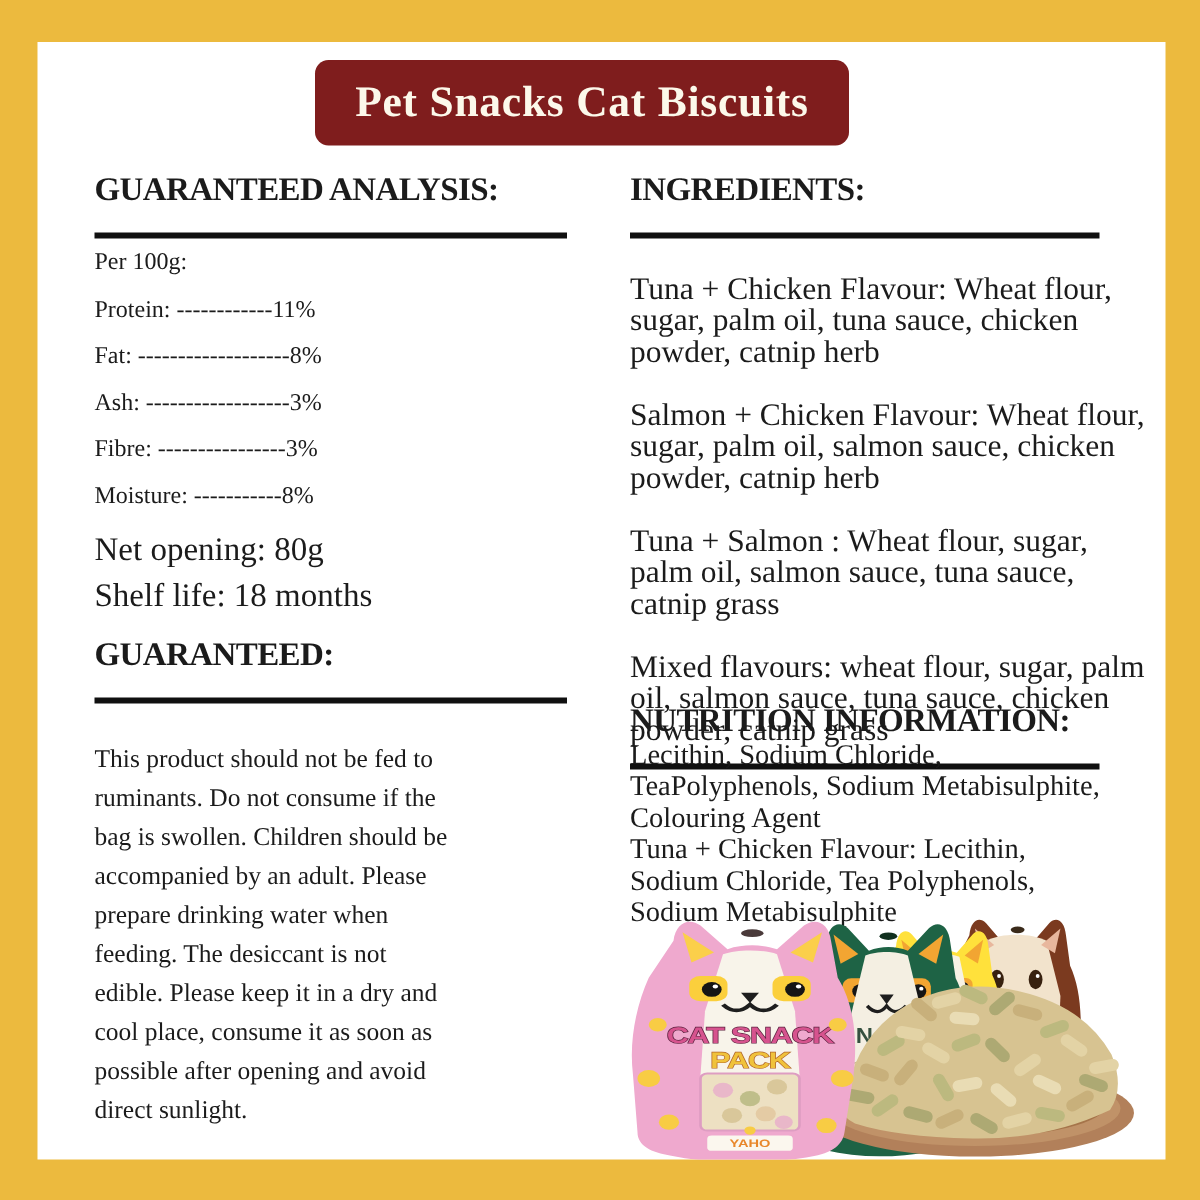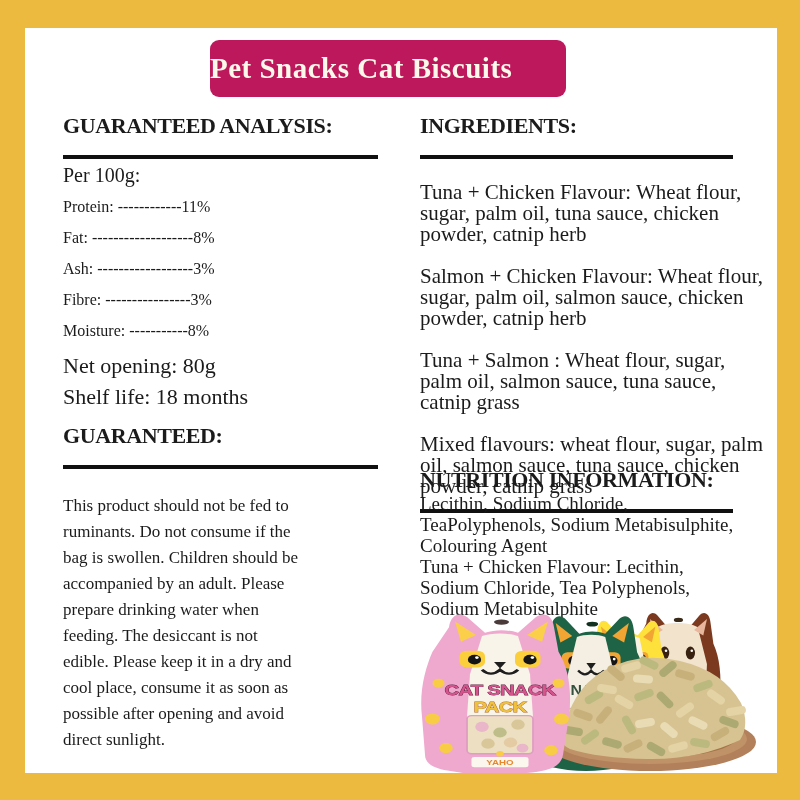--- a/index.html
+++ b/index.html
@@ -9,36 +9,36 @@
     font-family:"Liberation Serif", serif;
     color:#1B1B1B;
     overflow:hidden;
   }
   .page{
     position:absolute;left:25px;top:28px;width:752px;height:745px;
     background:#FFFFFF;
   }
   .banner{
     position:absolute;left:185px;top:12px;width:356px;height:57px;
-    background:#be185d;border-radius:9px;
-    display:flex;align-items:center;
+    background:#7f1d1d;border-radius:9px;
+    display:flex;align-items:center;justify-content:center;
   }
   .banner-title{
     font-size:29px;font-weight:bold;color:#FCF8EA;letter-spacing:0.5px;
   }
   .heading{
     position:absolute;font-weight:bold;font-size:22px;letter-spacing:-0.4px;
     line-height:26px;padding-bottom:16px;border-bottom:4.5px solid #101010;
     white-space:nowrap;
   }
   .h-ga{left:38px;top:85px;width:315px;}
   .h-ing{left:395px;top:85px;width:313px;}
   .h-att{left:38px;top:395px;width:315px;}
   .h-nut{left:395px;top:395px;width:313px;margin-top:44px;}
-  .per100{position:absolute;left:38px;top:133px;font-size:20px;line-height:28px;}
+  .per100{position:absolute;left:38px;top:133px;font-size:16px;line-height:28px;}
   .analysis{position:absolute;left:38px;top:163px;font-size:16px;line-height:31px;}
   .netweight{position:absolute;left:38px;top:324px;font-size:22px;line-height:28px;}
   .shelf{position:absolute;left:38px;top:355px;font-size:22px;line-height:28px;}
   .att-text{
     position:absolute;left:38px;top:437px;width:335px;
     font-size:17px;line-height:26px;white-space:pre-line;margin-top:28px;
   }
   .ing-list{
     position:absolute;left:395px;top:133px;width:356px;
     font-size:21px;line-height:21px;white-space:pre-line;

